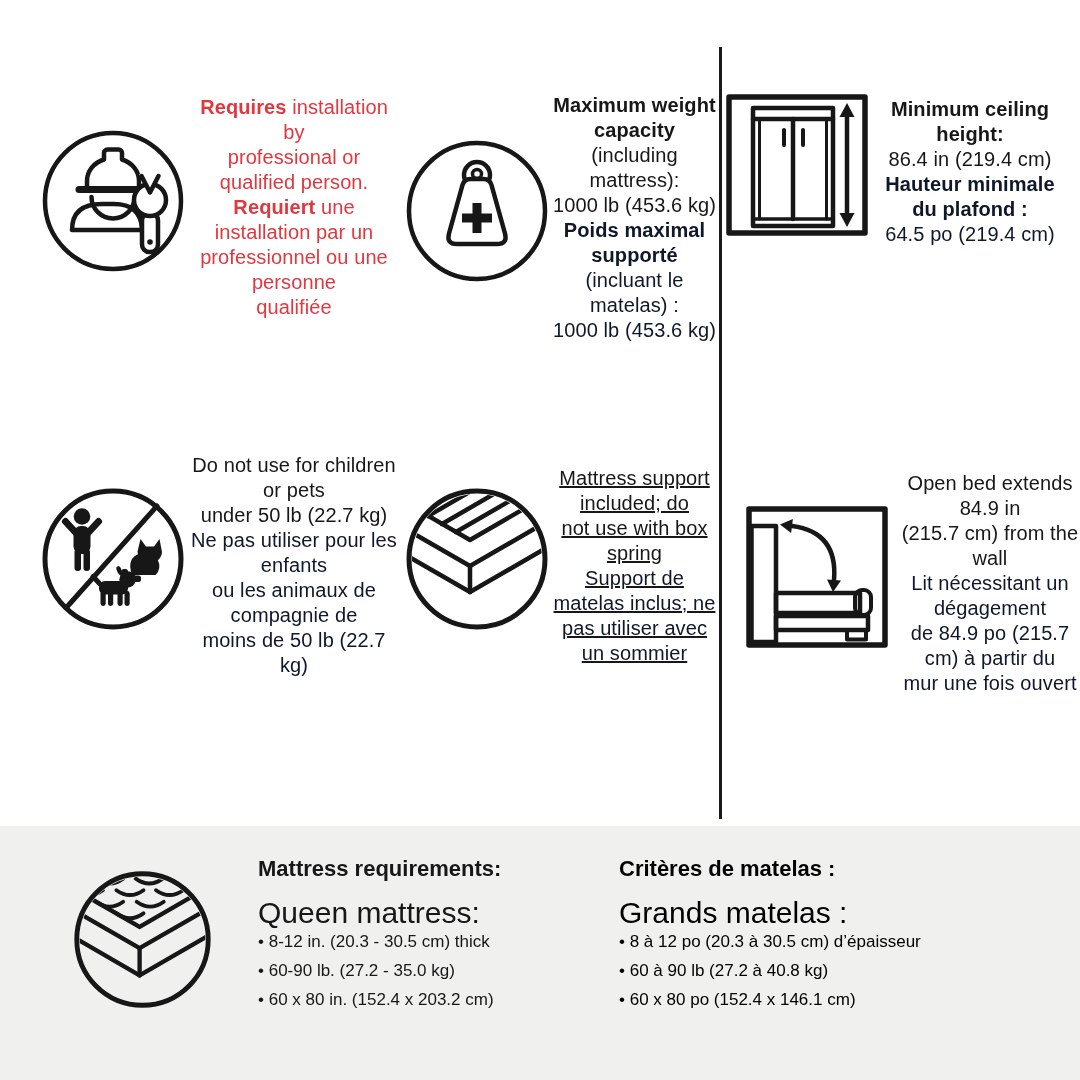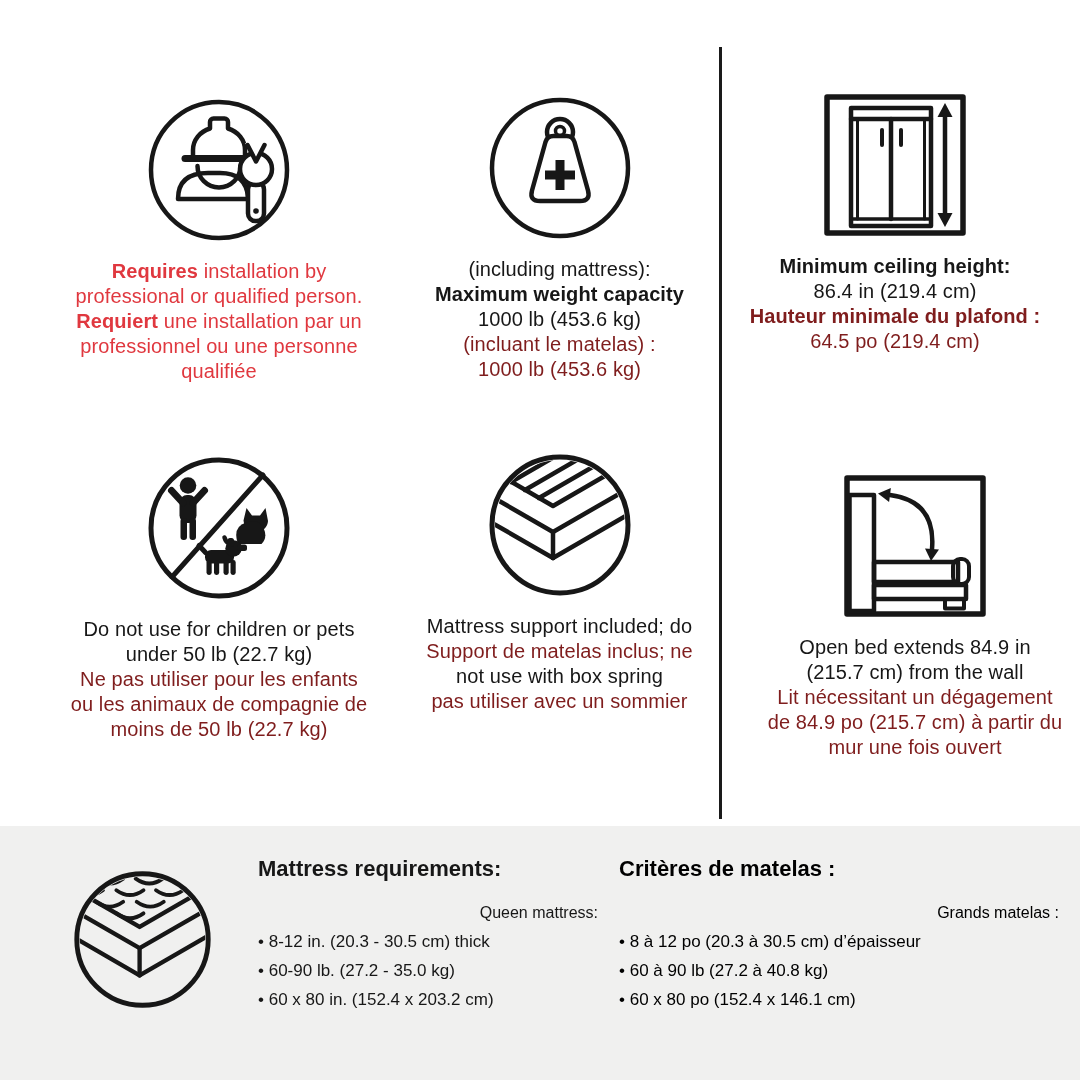--- a/index.html
+++ b/index.html
@@ -1,38 +1,38 @@
 <!DOCTYPE html>
 <html><head>
 <meta charset="utf-8">
 <style>
   html,body{margin:0;padding:0;background:#fff;}
   .stage{position:relative;width:1080px;height:1080px;background:#ffffff;overflow:hidden;
          font-family:"Liberation Sans",sans-serif;color:#171717;}
-  .cell{position:absolute;display:flex;flex-direction:column;align-items:center;text-align:center;}
+  .cell{position:absolute;display:flex;align-items:center;text-align:center;}
   .icon{flex:0 0 auto;margin-bottom:14px;}
   .lines{font-size:20px;line-height:25px;letter-spacing:.1px;}
   .line .b{font-weight:700;}
   .red{color:#e0383f;}
-  .gray{color:#7f1d1d;}
+  .gray{color:#0f172a;}
   .divider{position:absolute;left:719px;top:47px;width:2.5px;height:772px;background:#1a1a1a;}
   .strip{position:absolute;left:0;top:826px;width:1080px;height:254px;background:#f0f0ef;}
   .strip .strip-icon{position:absolute;left:70px;top:41px;}
   .bt-col{position:absolute;top:30px;}
   .bt-en{left:258px;width:340px;color:#171717;}
   .bt-fr{left:619px;width:440px;color:#000000;}
   .bt-title{font-weight:700;font-size:22px;line-height:26px;margin-bottom:16px;}
-  .bt-sub{font-size:16px;line-height:29px;text-align:right;}
+  .bt-sub{font-size:30px;line-height:29px;}
   .bt-item{font-size:17px;line-height:29px;}
   .bt-item::before{content:"\2022\00a0";}
   #p1{left:38px;top:95px;width:362px;}
   #p2{left:402px;top:93px;width:315px;}
   #p3{left:722px;top:90px;width:346px;}
   #p4{left:38px;top:453px;width:362px;}
-  #p5{left:402px;top:450px;width:315px;}
+  #p5{left:402px;top:466px;width:315px;text-decoration:underline;}
   #p6{left:722px;top:471px;width:346px;padding-left:20px;}
   svg .st{fill:none;stroke:#171717;stroke-width:4.5;stroke-linecap:round;stroke-linejoin:round;}
   svg .fl{fill:#171717;stroke:none;}
 </style>
 </head>
 <body>
 
 <div class="stage">
 
   <div class="divider"></div>
@@ -61,23 +61,24 @@
 
   <div class="cell" id="p2">
     <svg class="icon" width="150" height="150" viewBox="0 0 150 150">
       <circle class="st" cx="75" cy="75" r="68"></circle>
       <circle class="st" cx="75" cy="39" r="13"></circle>
       <path d="M60.5,49 L47,97.5 q-2.8,10.5 8,10.5 h40 q10.8,0 8,-10.5 L89.5,49 q-1.8,-6 -8,-6 h-13 q-6.2,0 -8,6 z" style="fill:#ffffff;stroke:#171717;stroke-width:4.5;stroke-linejoin:round"></path>
       <circle class="st" cx="75" cy="38" r="4.5" style="stroke-width:3.5"></circle>
       <path class="fl" d="M70.5,67 h9 v10.5 h10.5 v9 h-10.5 v10.5 h-9 v-10.5 h-10.5 v-9 h10.5 z"></path>
     </svg>
     <div class="lines">
+      <div class="line"><span class="b">Maximum weight capacity</span></div>
       <div class="line"><span>(including mattress):</span></div>
-      <div class="line"><span class="b">Maximum weight capacity</span></div>
       <div class="line"><span>1000 lb (453.6 kg)</span></div>
+      <div class="line gray"><span class="b">Poids maximal supporté</span></div>
       <div class="line gray"><span>(incluant le matelas) :</span></div>
       <div class="line gray"><span>1000 lb (453.6 kg)</span></div>
     </div>
   </div>
 
   <div class="cell" id="p3">
     <svg class="icon" width="150" height="150" viewBox="0 0 150 150">
       <rect class="st" x="7" y="7" width="136" height="136" style="stroke-width:5.5"></rect>
       <rect class="st" x="31" y="18" width="80" height="118"></rect>
       <line class="st" x1="31" y1="29" x2="111" y2="29"></line>
@@ -147,22 +148,22 @@
         <path class="st" d="M26,32 L173,-53"></path>
         <path class="st" d="M12,24 L159,-61"></path>
         <path class="st" d="M-2,16 L145,-69"></path>
         <line class="st" x1="68" y1="82" x2="68" y2="108"></line>
         <path class="st" d="M68,108 L-36,48"></path>
         <path class="st" d="M68,108 L172,48"></path>
       </g>
     </svg>
     <div class="lines">
       <div class="line"><span>Mattress support included; do</span></div>
+      <div class="line"><span>not use with box spring</span></div>
       <div class="line gray"><span>Support de matelas inclus; ne</span></div>
-      <div class="line"><span>not use with box spring</span></div>
       <div class="line gray"><span>pas utiliser avec un sommier</span></div>
     </div>
   </div>
 
   <div class="cell" id="p6">
     <svg class="icon" width="150" height="150" viewBox="0 0 150 150">
       <rect class="st" x="7" y="7" width="136" height="136" style="stroke-width:5.5"></rect>
       <rect class="st" x="9.5" y="24" width="24.5" height="116"></rect>
       <rect class="st" x="34" y="91" width="84" height="20"></rect>
       <rect class="st" x="113" y="88" width="16" height="25" rx="7" style="stroke-width:4"></rect>

